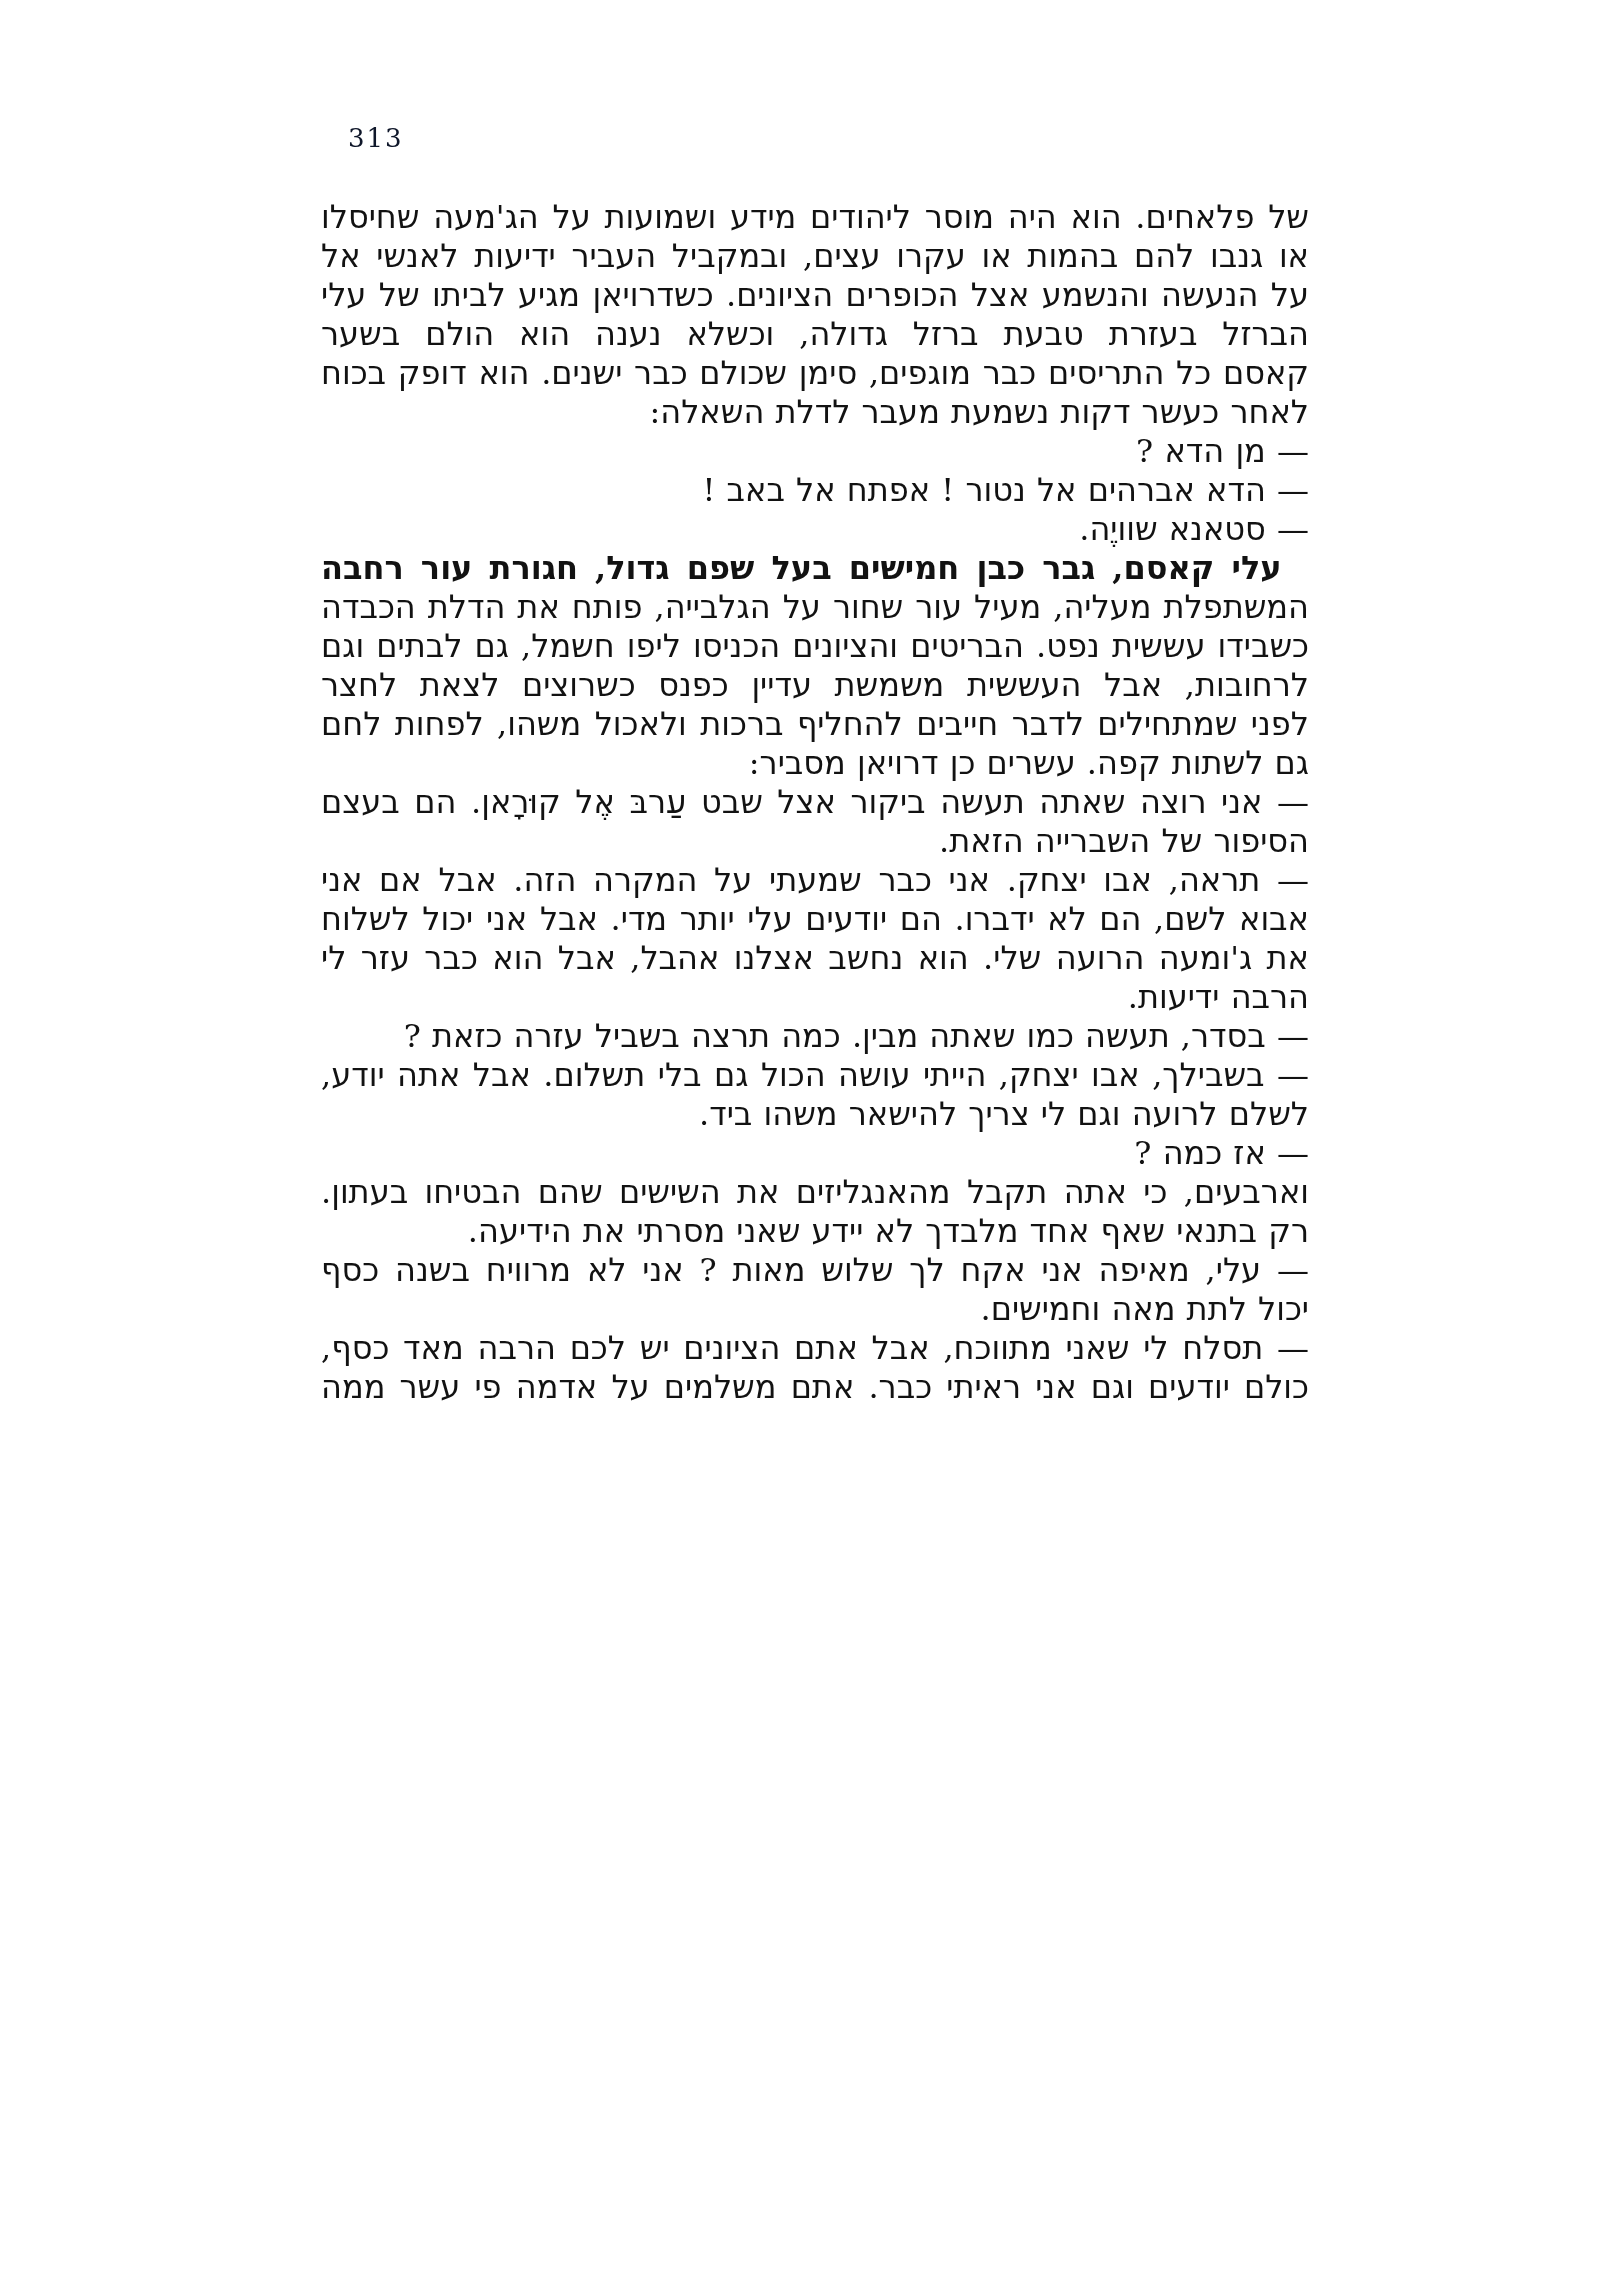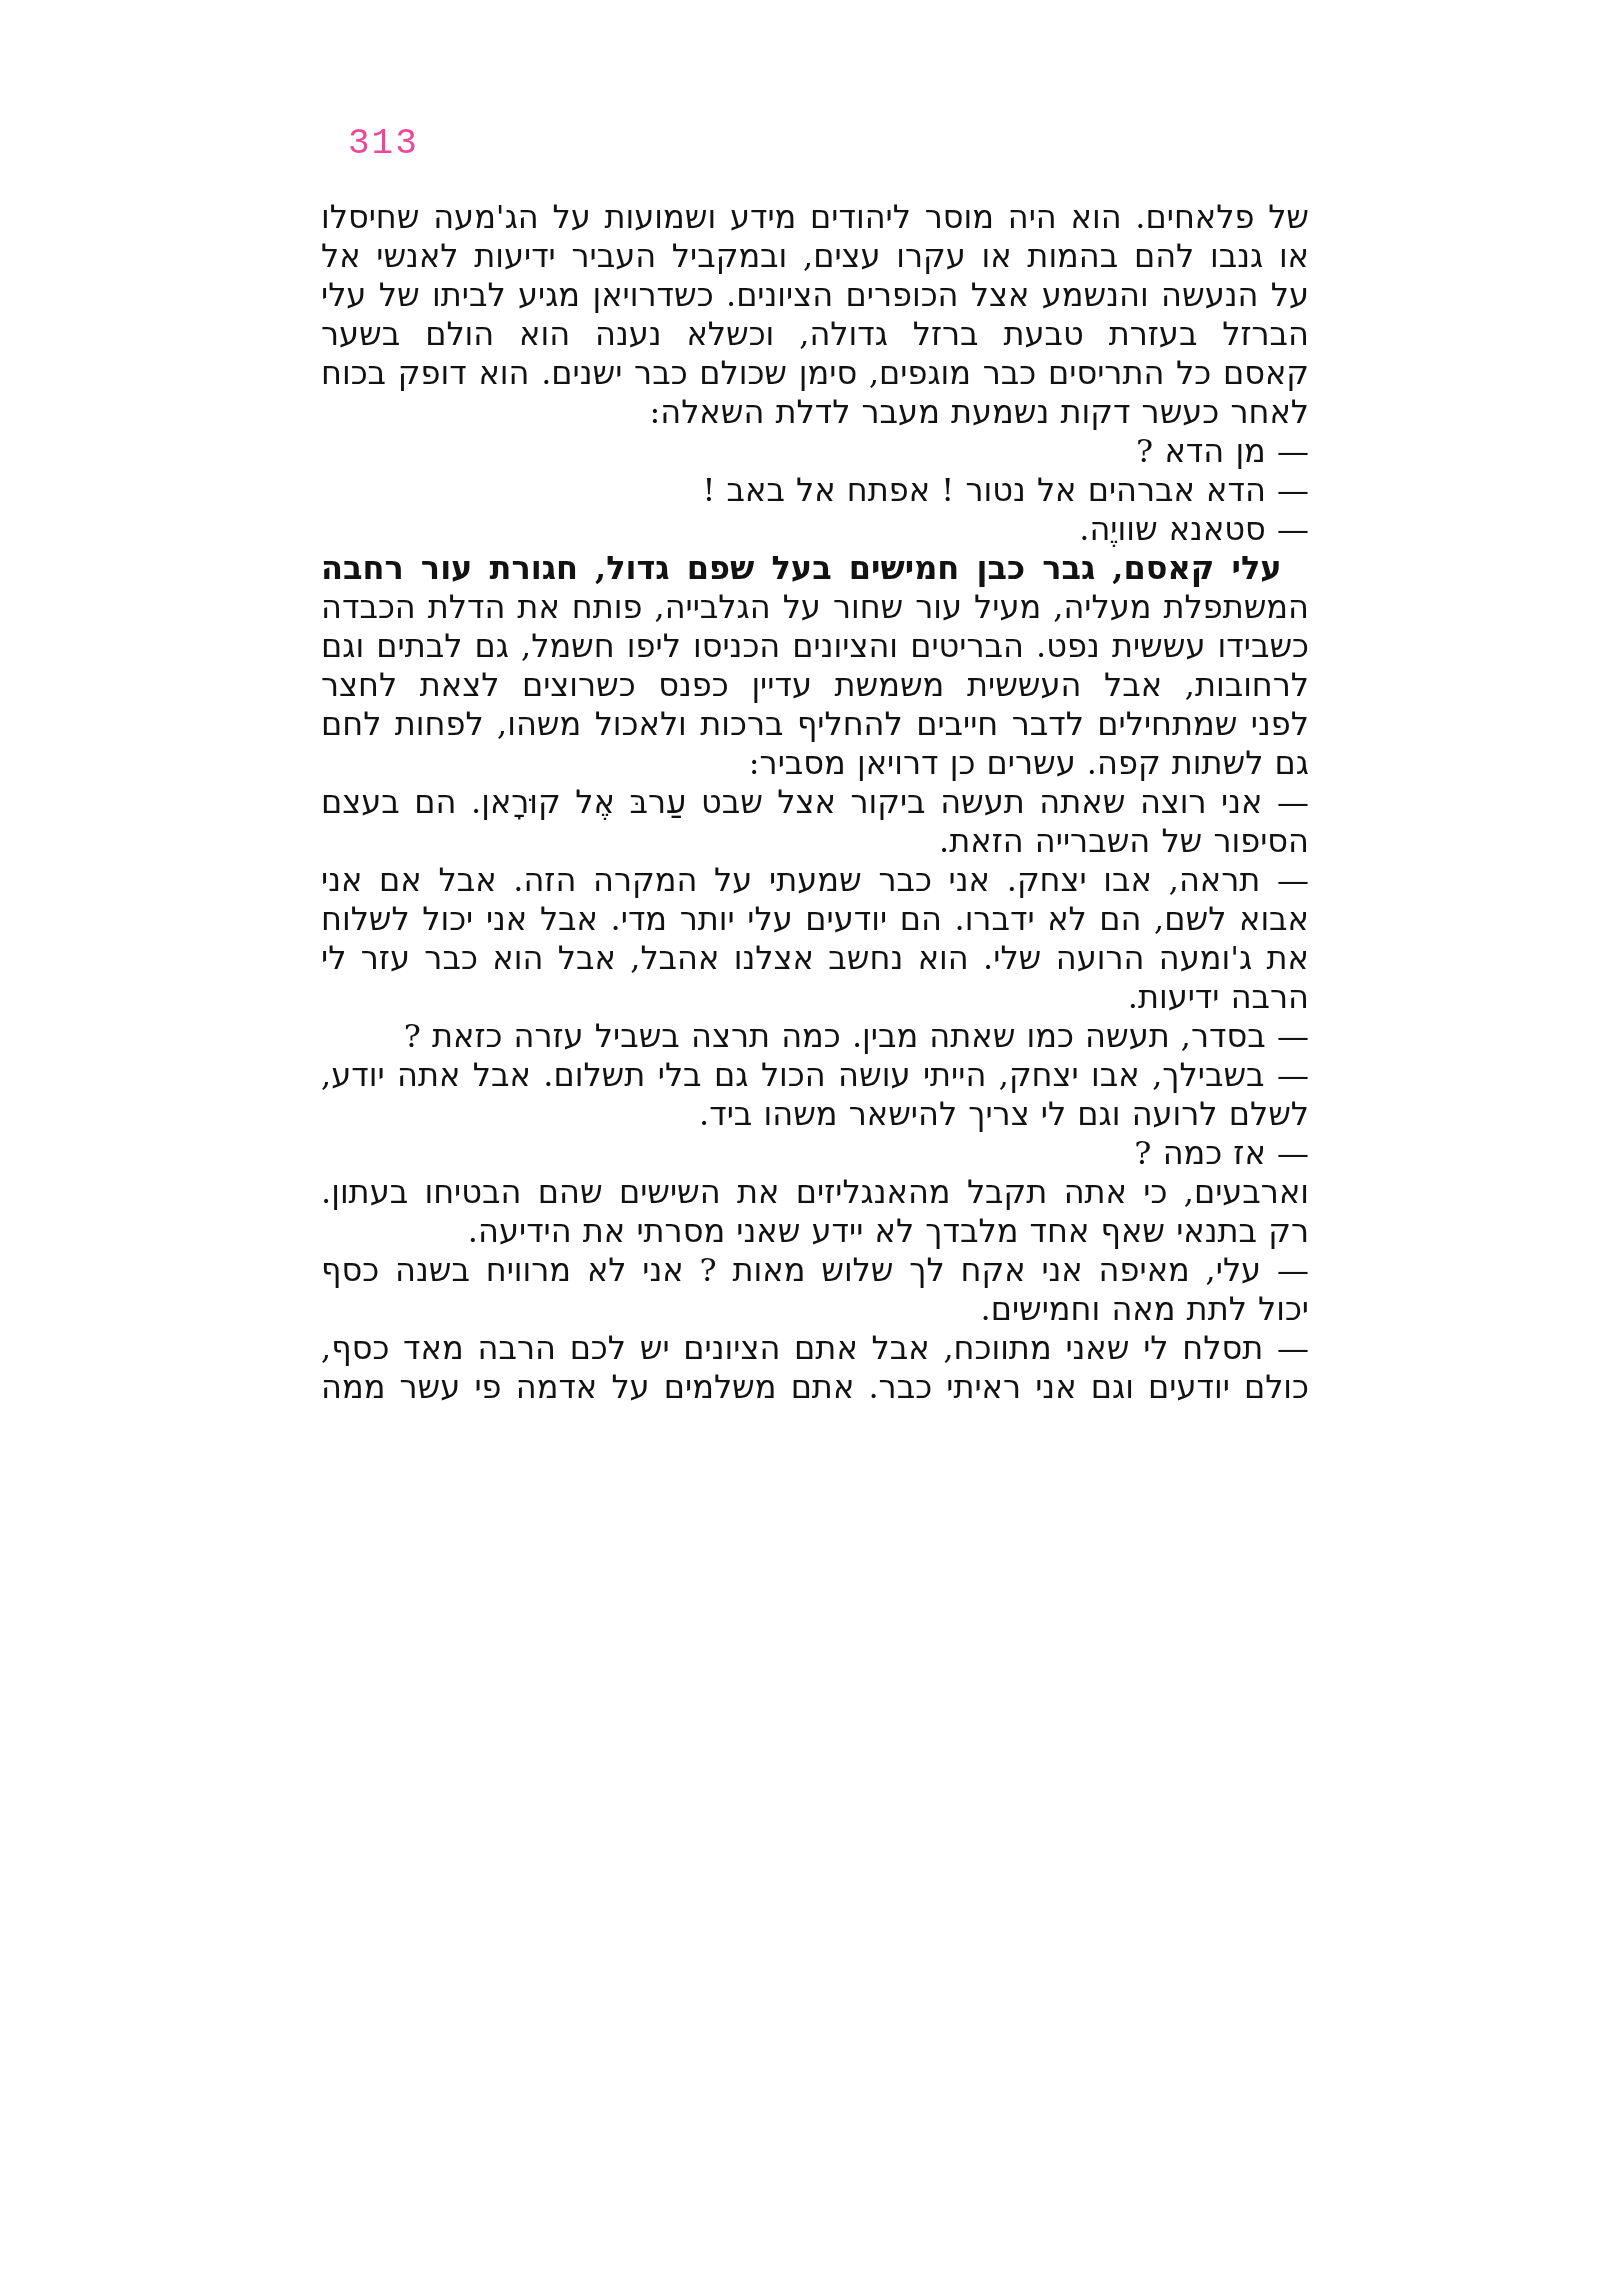--- a/index.html
+++ b/index.html
@@ -13,24 +13,23 @@
     height: 2293px;
     background: #ffffff;
     overflow: hidden;
     font-family: "DejaVu Serif", "DejaVu Sans", serif;
     color: #161616;
   }
   .page-number {
     position: absolute;
     left: 348px;
     top: 123px;
-    font-size: 36px;
+    font-size: 26px;
     letter-spacing: 2px;
-    color: #ec4899;
-    font-family: Liberation Mono, monospace;
+    color: #0f172a;
   }
   .text-block {
     position: absolute;
     top: 198px;
     right: 312px;
     width: 988px;
     direction: rtl;
     font-size: 32px;
     color: #121212;
   }

